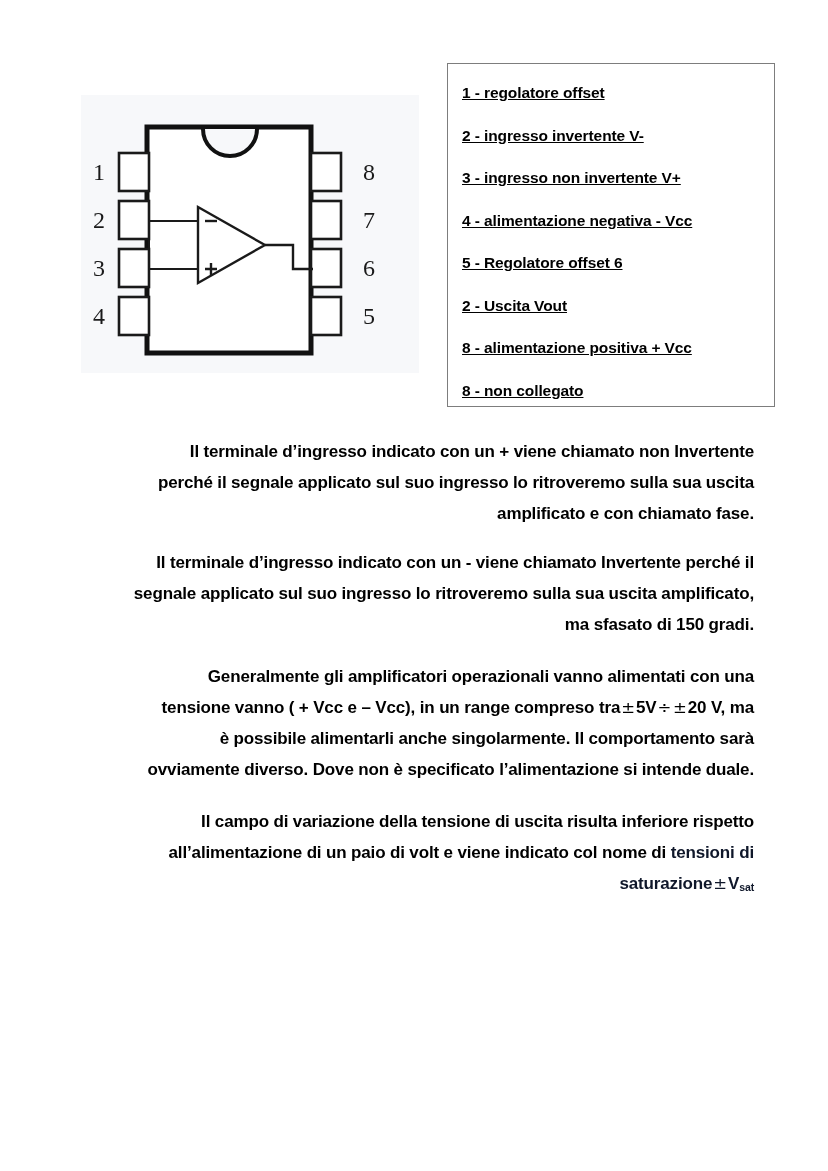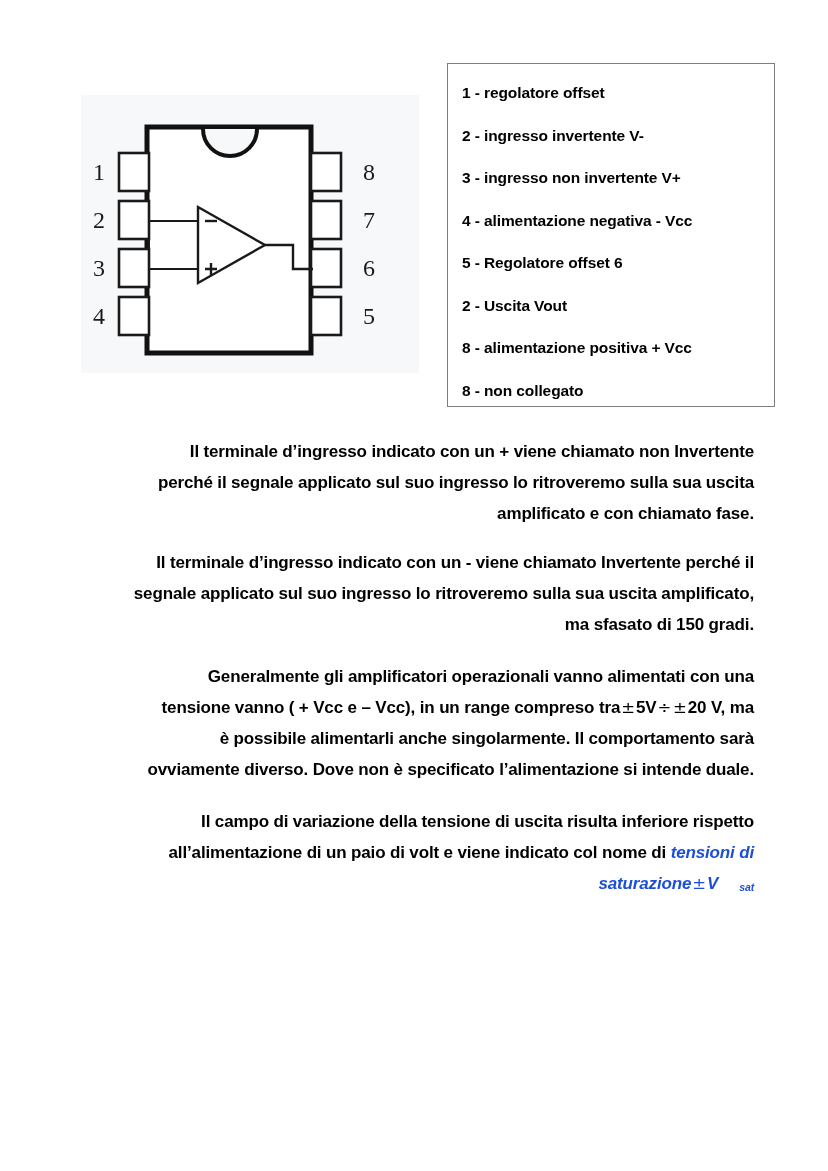--- a/index.html
+++ b/index.html
@@ -43,57 +43,57 @@
     margin: 0;
     padding: 21px 0 0 14px;
   }
   #pin-legend li {
     font-size: 15.5px;
     font-weight: bold;
     line-height: 1.05;
     margin-bottom: 26.3px;
     white-space: nowrap;
     letter-spacing: -0.1px;
+    text-decoration: underline;
   }
 
   
   #body-copy {
     position: absolute;
     left: 78px;
     top: 436px;
     width: 676px;
   }
   .para {
     font-size: 17px;
     font-weight: bold;
     line-height: 31px;
     margin: 0;
     letter-spacing: -0.15px;
     text-align: right;
   }
   .para + .para { margin-top: 18px; }
   .para.spaced { margin-top: 21px; }
-  .red { color: #1d4ed8; font-style: italic; }
+  .red { color: #0f172a; }
   .pm {
     font-family: "DejaVu Sans", sans-serif;
     font-weight: normal;
     font-size: 16.5px;
     padding: 0 1px;
   }
   .divsym {
     font-family: "DejaVu Sans", sans-serif;
     font-weight: normal;
     font-size: 16.5px;
     padding: 0 1px;
   }
   sub {
     font-size: 0.62em;
     vertical-align: -0.22em;
     font-weight: bold;
-    margin-left: 21px;
   }
 </style>
 </head>
 <body>
 
 <div id="ic-figure">
   <svg width="338" height="278" viewBox="0 0 338 278" xmlns="http://www.w3.org/2000/svg">
     <rect x="0" y="0" width="338" height="278" fill="#f7f8fa"></rect>
 
     <rect x="66" y="32" width="164" height="226" fill="#ffffff" stroke="#111111" stroke-width="5"></rect>

